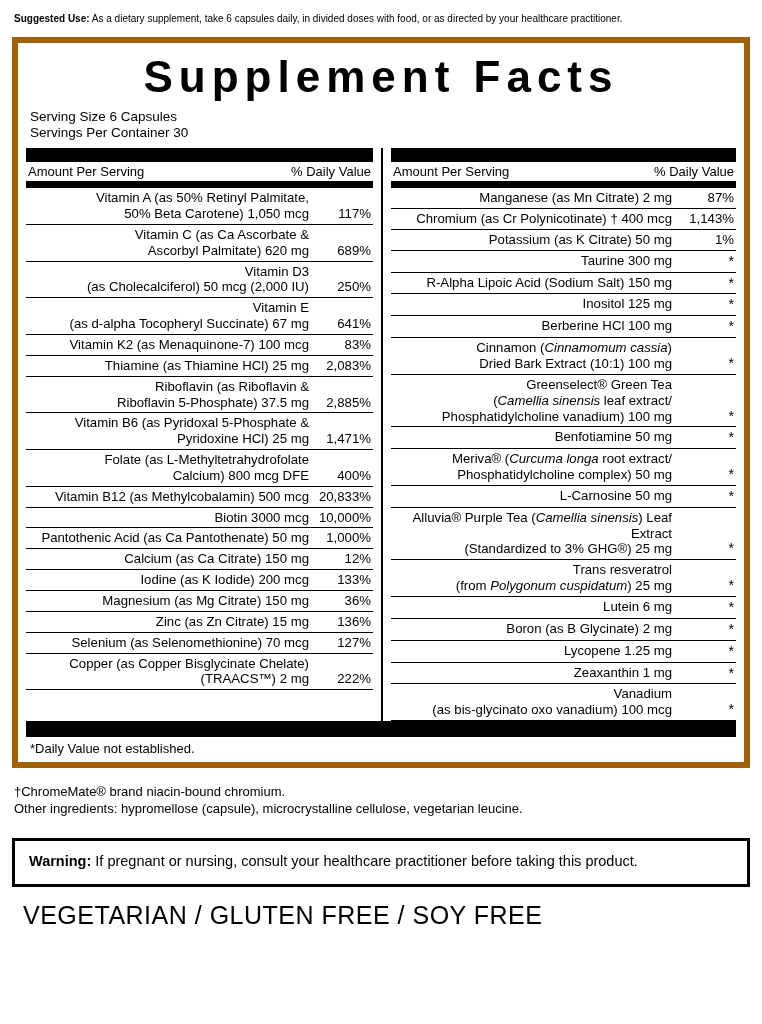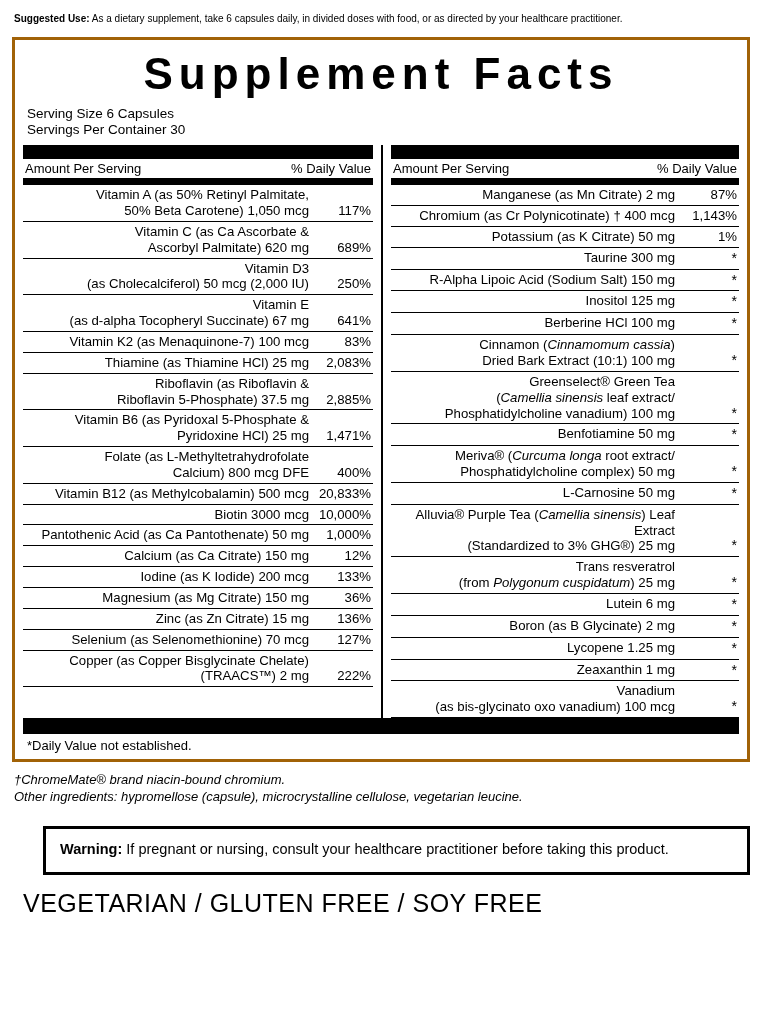--- a/index.html
+++ b/index.html
@@ -19,21 +19,21 @@
   
   .suggested-use {
     font-size: 10px;
     line-height: 1.45;
     margin: 4px 2px 10px 2px;
   }
   .suggested-use b { font-weight: bold; }
 
   
   .sf-panel {
-    border: 3px solid #a16207;
+    border: 6px solid #a16207;
     padding: 6px 8px 0 8px;
   }
   .sf-title {
     font-size: 44px;
     font-weight: bold;
     letter-spacing: 6px;
     text-align: center;
     line-height: 1.0;
     margin: 6px 0 10px 0;
     white-space: nowrap;
@@ -93,32 +93,30 @@
     width: 100%;
     margin-top: 0;
   }
   .footnote {
     font-size: 13px;
     padding: 4px 2px 6px 4px;
   }
   .sf-bottom-note {
     font-size: 13px;
     line-height: 1.3;
-    padding: 10px 2px 6px 2px;
-    font-style: italic;
+    padding: 16px 2px 6px 2px;
   }
 
   
   .warning-box {
     border: 3px solid #000;
     margin-top: 14px;
     padding: 10px 14px 12px 14px;
     font-size: 14.5px;
     line-height: 1.45;
-    margin-left: 31px;
   }
   .warning-box b { font-weight: bold; }
 
   
   .claim {
     font-size: 25px;
     letter-spacing: 0.5px;
     margin: 14px 2px 10px 11px;
     font-family: "Liberation Sans", sans-serif;
   }

